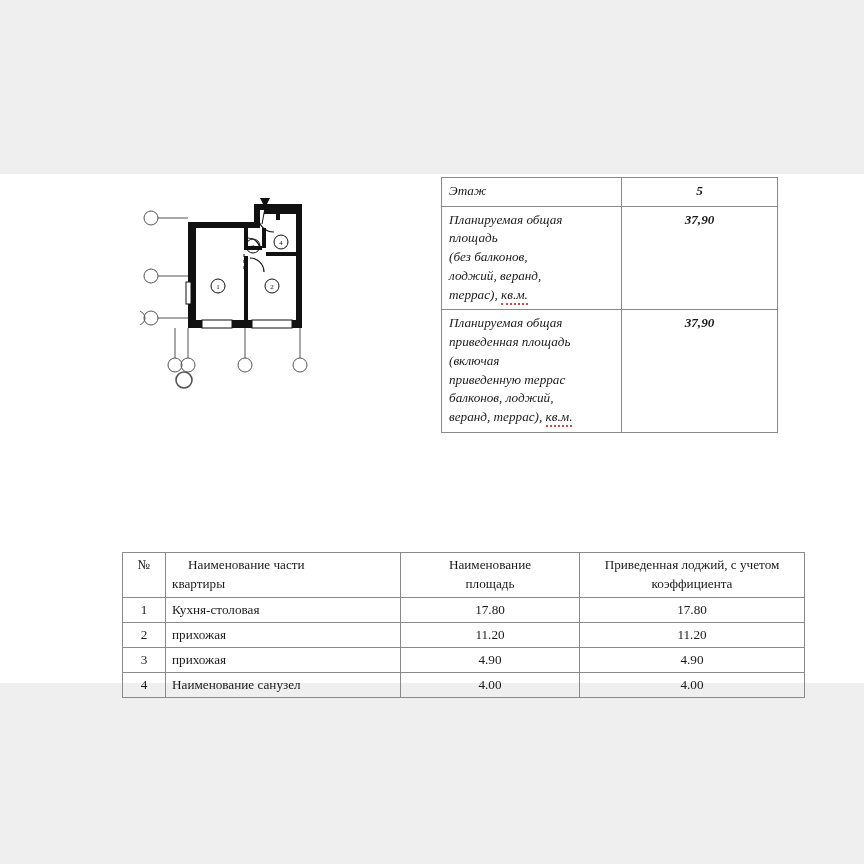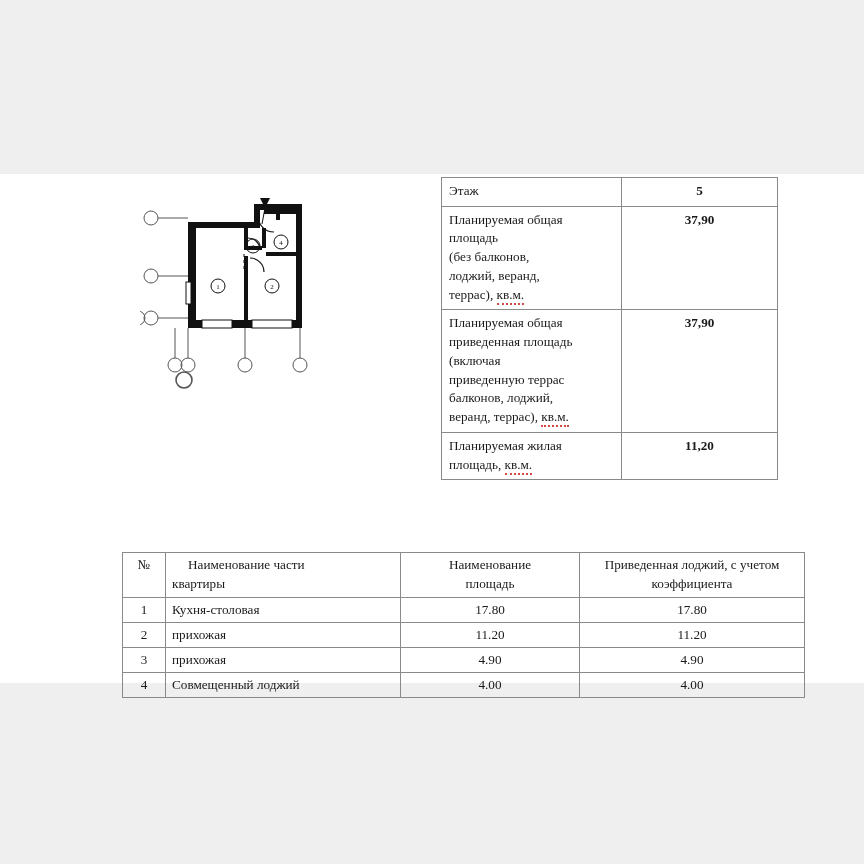--- a/index.html
+++ b/index.html
@@ -35,20 +35,21 @@
   #floorplan svg { display: block; }
 
   
   #spec-table {
     position: absolute;
     left: 441px;
     top: 3px;
     width: 337px;
     border-collapse: collapse;
     table-layout: fixed;
+    font-style: italic;
   }
   #spec-table td {
     border: 1px solid #8a8a8a;
     padding: 4px 7px 5px 7px;
     font-size: 13.2px;
     line-height: 1.42;
     vertical-align: top;
     color: #1a1a1a;
   }
   #spec-table td.label { width: 165px; }
@@ -184,27 +185,20 @@
         <td class="label">
           <span style="display: block;">Планируемая общая</span>
           <span style="display: block;">приведенная площадь</span>
           <span style="display: block;">(включая</span>
           <span style="display: block;">приведенную террас</span>
           <span style="display: block;">балконов, лоджий,</span>
           <span style="display: inline; text-align: center;">веранд, террас), </span><span class="sq-unit" style="display: inline;">кв.м.</span>
         </td>
         <td class="value">37,90</td>
       </tr>
-      <tr>
-        <td class="label">
-          <span style="display: block;">Планируемая жилая</span>
-          <span style="display: inline;">площадь, </span><span class="sq-unit" style="display: inline;">кв.м.</span>
-        </td>
-        <td class="value">11,20</td>
-      </tr>
     </tbody>
   </table>
 
   <table id="parts-table">
     <thead>
       <tr>
         <td class="c-num">№</td>
         <td class="c-name">
           <span style="display: block; margin-left: 16px;">Наименование части</span>
           <span style="display: block;">квартиры</span>
@@ -233,20 +227,20 @@
         <td class="c-coef">11.20</td>
       </tr>
       <tr>
         <td class="c-num">3</td>
         <td class="c-name">прихожая</td>
         <td class="c-plan">4.90</td>
         <td class="c-coef">4.90</td>
       </tr>
       <tr>
         <td class="c-num">4</td>
-        <td class="c-name">Совмещенный лоджий</td>
+        <td class="c-name">Наименование санузел</td>
         <td class="c-plan">4.00</td>
         <td class="c-coef">4.00</td>
       </tr>
     </tbody>
   </table>
 
 </div>
 
 </body></html>

